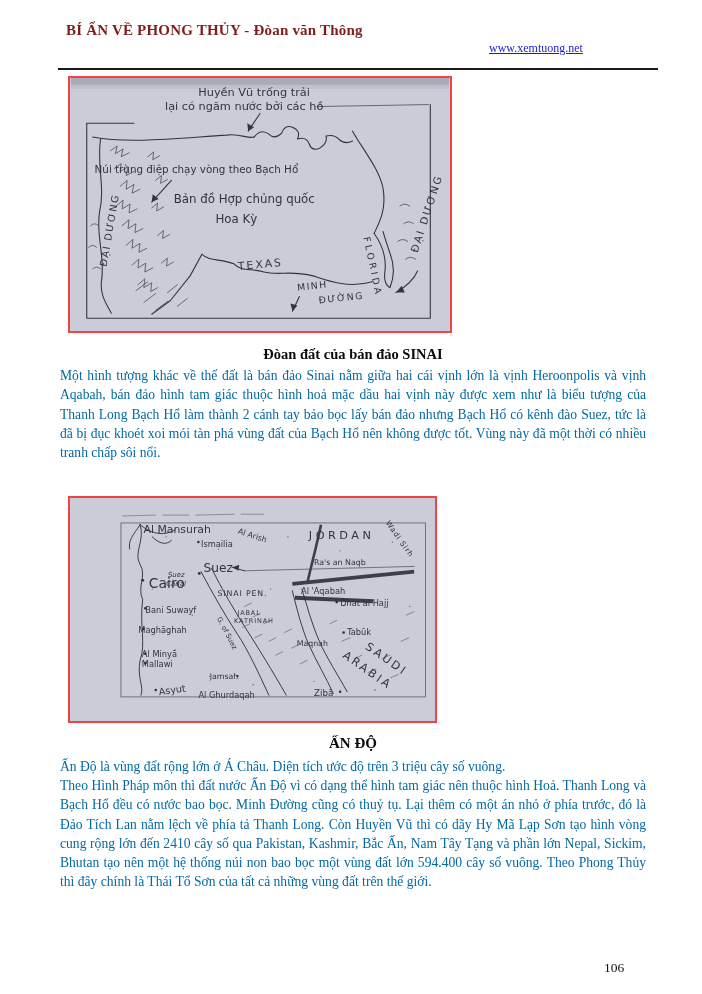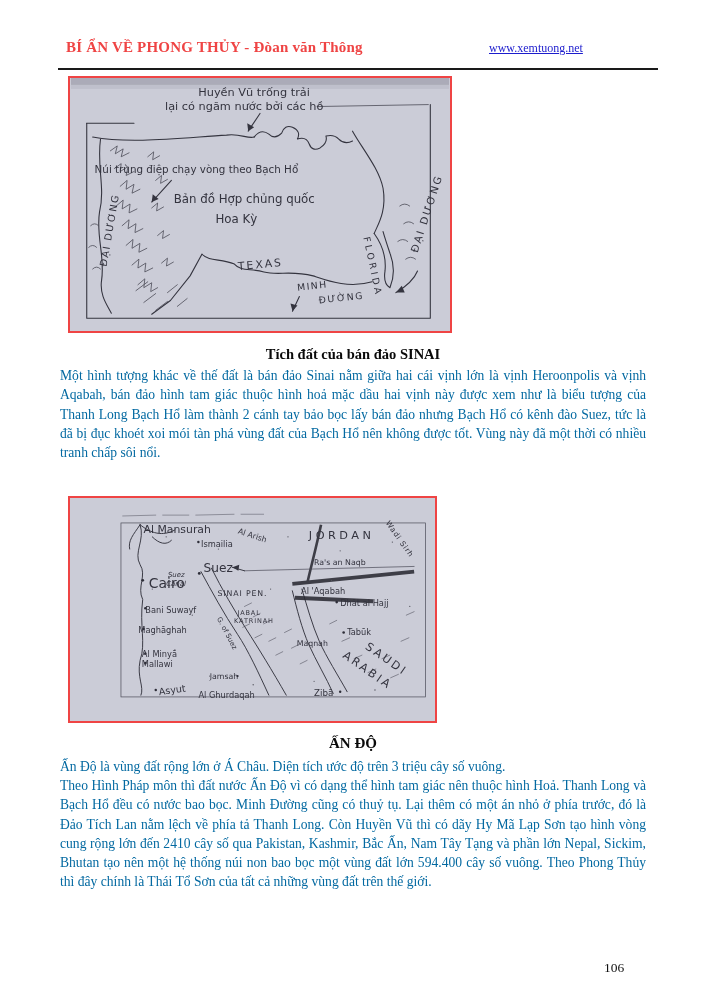--- a/index.html
+++ b/index.html
@@ -1,19 +1,19 @@
 <!DOCTYPE html>
 <html><head>
 <meta charset="utf-8">
 <style>
   html,body{margin:0;padding:0;}
   body{background:#888;font-family:"Liberation Serif",serif;}
   .page{position:relative;width:702px;height:994px;background:#ffffff;margin:0 auto;overflow:hidden;}
 
-  .hdr-title{position:absolute;left:66px;top:39px;font-weight:bold;font-size:15px;color:#ef4444;letter-spacing:.2px;}
+  .hdr-title{position:absolute;left:66px;top:22px;font-weight:bold;font-size:15px;color:#7f1d1d;letter-spacing:.2px;}
   .hdr-link{position:absolute;left:489px;top:41px;font-size:12px;color:#1c1ccd;text-decoration:underline;}
   .hdr-rule{position:absolute;left:58px;top:68px;width:600px;border-top:2px solid #1a1a1a;}
 
   .map-fig{position:absolute;border:2px solid #ef4444;background:#cbccd7;box-sizing:border-box;}
   #map-us{left:68px;top:76px;width:384px;height:257px;}
   #map-sinai{left:68px;top:496px;width:369px;height:227px;padding-left:44px;}
   .map-fig svg{display:block;width:100%;height:100%;}
 
   .ink{stroke:#34343f;fill:none;stroke-width:1.1;stroke-linecap:round;stroke-linejoin:round;}
   .ink-thin{stroke:#4a4a56;fill:none;stroke-width:.8;stroke-linecap:round;}
@@ -93,21 +93,21 @@
       <text class="mlabel" x="168" y="147" font-size="12" text-anchor="middle">Hoa Kỳ</text>
       <text class="mlabel" x="170" y="195" font-size="11" letter-spacing="2" transform="rotate(-5 170 195)">TEXAS</text>
       <text class="mlabel" x="230" y="216" font-size="9.5" letter-spacing="1.5" transform="rotate(-6 230 216)">MINH</text>
       <text class="mlabel" x="252" y="229" font-size="9.5" letter-spacing="1.5" transform="rotate(-6 252 229)">ĐƯỜNG</text>
       <text class="mlabel" x="297" y="162" font-size="9.5" letter-spacing="3" transform="rotate(78 297 162)">FLORIDA</text>
       <text class="mlabel" x="352" y="178" font-size="10.5" letter-spacing="2" transform="rotate(-72 352 178)">ĐẠI DƯƠNG</text>
       <text class="mlabel" x="36" y="192" font-size="10" letter-spacing="1.5" transform="rotate(-80 36 192)">ĐẠI DƯƠNG</text>
     </svg>
   </div>
 
-  <div class="sec-head" style="top:346px;">Tích đất của bán đảo SINAI</div>
+  <div class="sec-head" style="top:346px;">Đòan đất của bán đảo SINAI</div>
   <div class="body-par" style="top:366px;">Một hình tượng khác về thế đất là bán đảo Sinai nằm giữa hai cái vịnh lớn là vịnh Heroonpolis và vịnh Aqabah, bán đảo hình tam giác thuộc hình hoả mặc dầu hai vịnh này được xem như là biểu tượng của Thanh Long Bạch Hổ làm thành 2 cánh tay bảo bọc lấy bán đảo nhưng Bạch Hổ có kênh đào Suez, tức là đã bị đục khoét xoi mói tàn phá vùng đất của Bạch Hổ nên không được tốt. Vùng này đã một thời có nhiều tranh chấp sôi nổi.</div>
 
   <div class="map-fig" id="map-sinai">
     <svg viewBox="0 0 369 227">
 
       <g class="ink-thin" opacity="0.7">
         <path d="M10,6 l38,-1 M56,5 l30,0 M94,5 l44,-1 M146,4 l26,0"></path>
       </g>
 
       <rect x="8" y="14" width="350" height="200" class="ink-thin"></rect>

